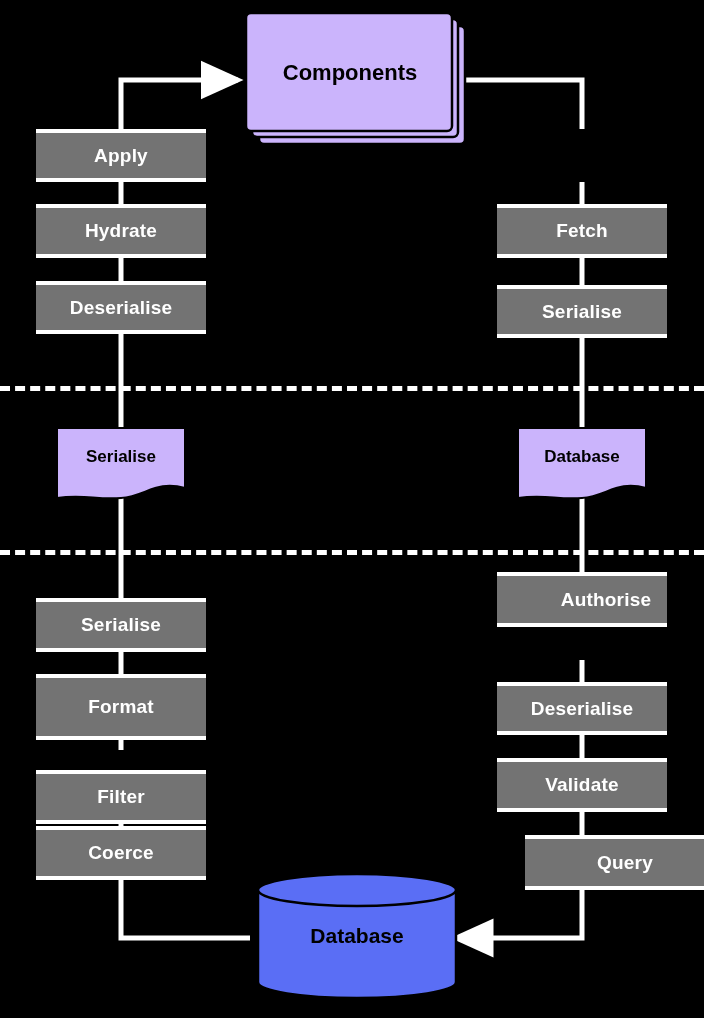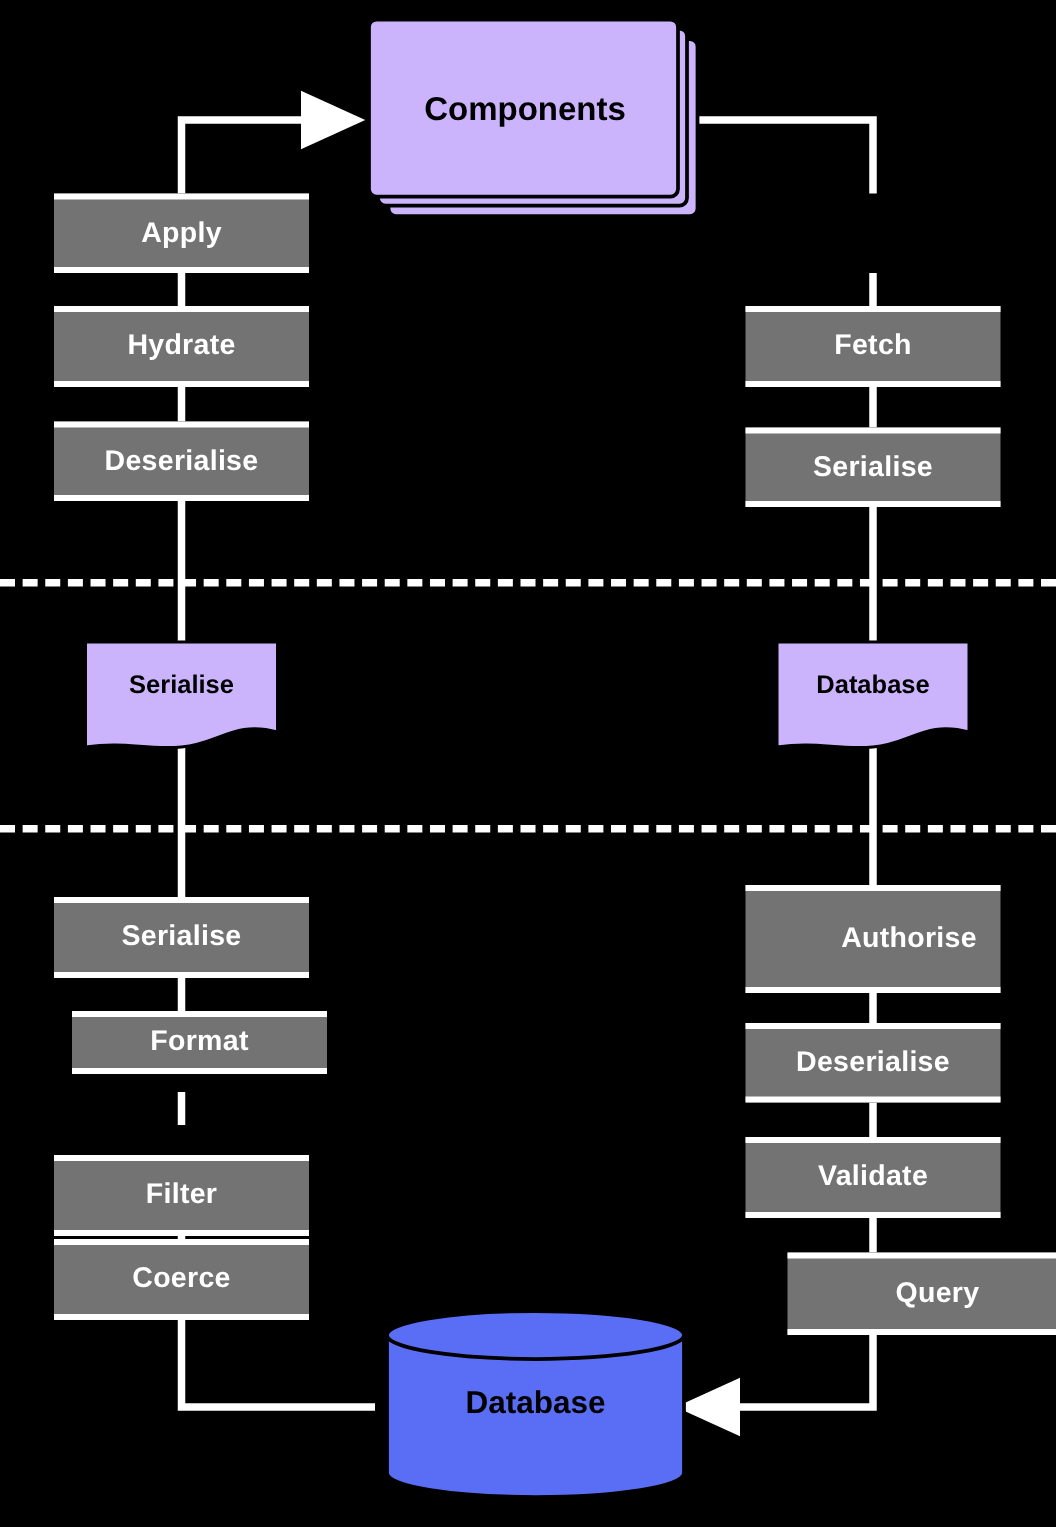--- a/index.html
+++ b/index.html
@@ -173,31 +173,31 @@
   <div class="doc-shape" style="left:517px; top:426px; width:130px; height:76px;">
     <svg width="130" height="76" viewBox="0 0 130 76" xmlns="http://www.w3.org/2000/svg">
       <path d="M1,2 L129,2 L129,62 C100,54 90,70 65,72 C40,74 28,68 1,72 Z" fill="#cbb4fc" stroke="#000000" stroke-width="2"></path>
     </svg>
     <div class="doc-label">Database</div>
   </div>
 
   <div class="proc" style="left:36px; top:598px; width:170px; height:54px;">
     <span>Serialise</span>
   </div>
-  <div class="proc" style="left:48px; top:674px; width:170px; height:42px;">
+  <div class="proc" style="left:36px; top:674px; width:170px; height:66px;">
     <span>Format</span>
   </div>
   <div class="proc" style="left:36px; top:770px; width:170px; height:54px;">
     <span>Filter</span>
   </div>
   <div class="proc" style="left:36px; top:826px; width:170px; height:54px;">
     <span>Coerce</span>
   </div>
 
-  <div class="proc" style="left:497px; top:590px; width:170px; height:72px;padding-left:48px;">
+  <div class="proc" style="left:497px; top:572px; width:170px; height:55px;padding-left:48px;">
     <span>Authorise</span>
   </div>
   <div class="proc" style="left:497px; top:682px; width:170px; height:53px;">
     <span>Deserialise</span>
   </div>
   <div class="proc" style="left:497px; top:758px; width:170px; height:54px;">
     <span>Validate</span>
   </div>
   <div class="proc" style="left:497px; top:835px; width:200px; height:55px;margin-left:28px;">
     <span>Query</span>

